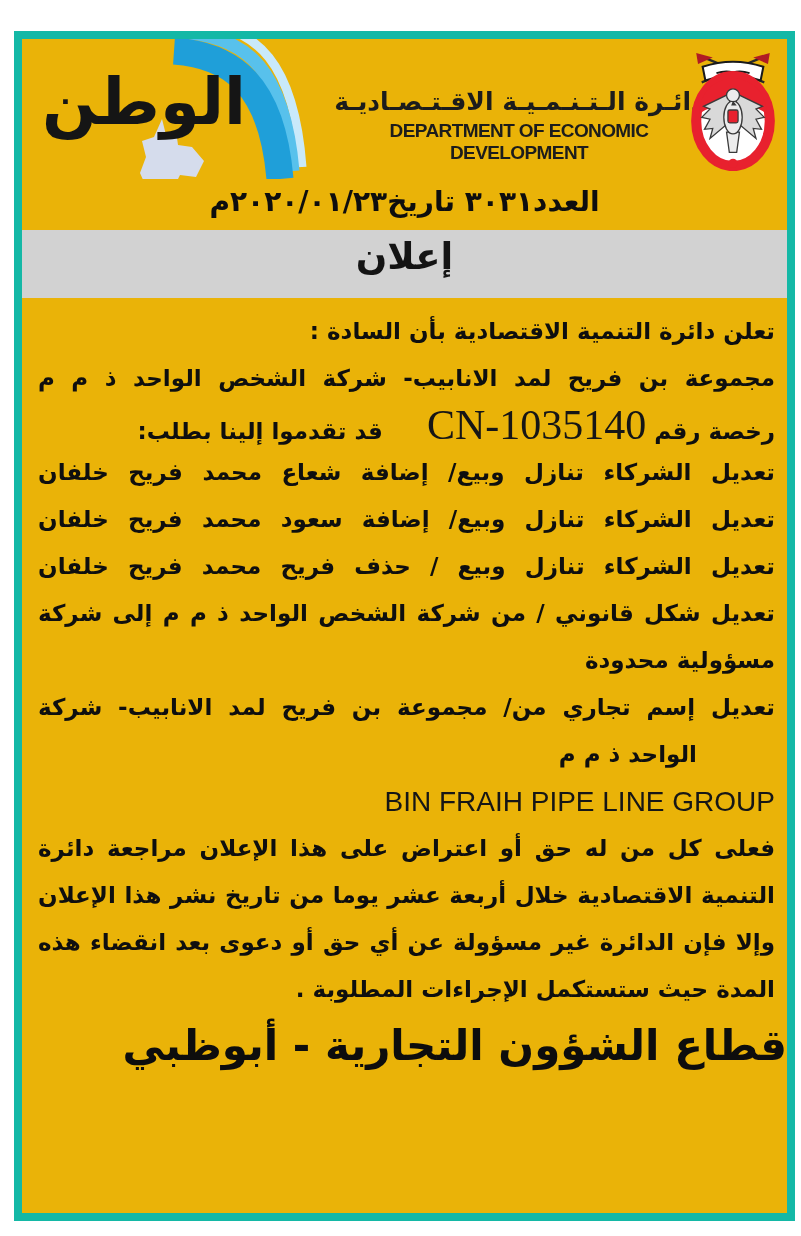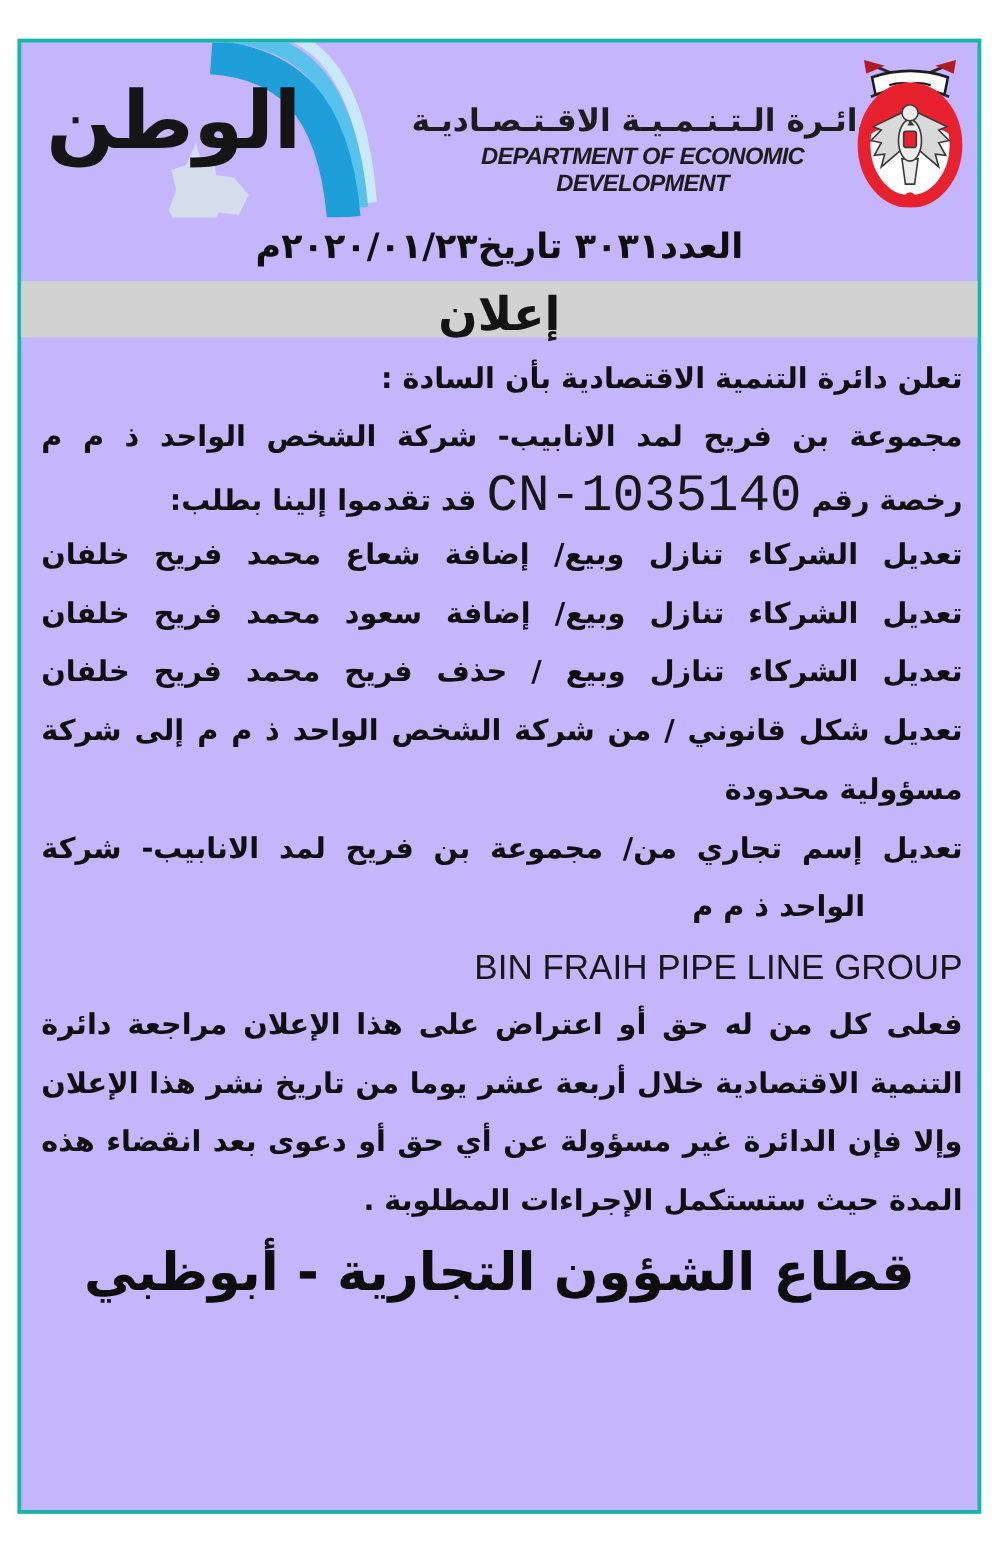--- a/index.html
+++ b/index.html
@@ -1,39 +1,39 @@
 <!DOCTYPE html>
 <html lang="ar"><head>
 <meta charset="utf-8">
 <style>
   html,body{margin:0;padding:0;background:#ffffff;}
   body{width:801px;height:1236px;position:relative;font-family:"DejaVu Sans",sans-serif;color:#101010;overflow:hidden;}
-  .frame{position:absolute;left:14px;top:31px;width:765px;height:1174px;border:3px solid #14b8a6;background:#c4b5fd;}
+  .frame{position:absolute;left:14px;top:31px;width:765px;height:1174px;border:8px solid #14b8a6;background:#eab308;}
   
   .header{position:relative;height:140px;overflow:hidden;}
   .wordmark{position:absolute;left:20px;top:26px;font-size:64px;font-weight:bold;color:#151515;letter-spacing:-1px;z-index:3;}
   .mapblob{position:absolute;left:110px;top:78px;z-index:1;}
   .swoosh{position:absolute;left:150px;top:0;z-index:2;}
   .dept{position:absolute;left:309px;top:48px;width:376px;text-align:center;z-index:4;}
   .dept-ar{font-size:25px;font-weight:700;color:#1c1c1c;direction:rtl;line-height:30px;}
-  .dept-en{font-size:19px;font-weight:bold;letter-spacing:-0.6px;color:#1c1c1c;font-family:"Liberation Sans",sans-serif;margin-top:3px;font-style:italic;}
+  .dept-en{font-size:19px;font-weight:bold;letter-spacing:-0.6px;color:#1c1c1c;font-family:"Liberation Sans",sans-serif;margin-top:3px;}
   .emblem{position:absolute;right:8px;top:10px;z-index:4;}
   
   .issue{height:46px;line-height:46px;text-align:center;font-weight:bold;font-size:28px;direction:rtl;color:#0e0e0e;}
-  .banner{margin-top:5px;height:45px;line-height:53px;background:#d2d2d2;text-align:center;font-weight:bold;font-size:37px;color:#141414;}
+  .banner{margin-top:5px;height:68px;line-height:53px;background:#d2d2d2;text-align:center;font-weight:bold;font-size:37px;color:#141414;}
   
   .content{direction:rtl;text-align:right;padding:10px 12px 0 16px;font-weight:bold;font-size:23px;color:#0f0f0f;}
   .line{height:47px;line-height:47px;overflow:hidden;}
   .just{text-align:justify;text-align-last:justify;}
   .rightln{white-space:nowrap;}
   .ind80{padding-right:78px;}
   .ind55{padding-right:55px;}
   .en{direction:ltr;text-align:right;font-family:"Liberation Sans",sans-serif;font-weight:400;font-size:28px;white-space:nowrap;color:#161616;}
-  .cn{font-family:Liberation Mono, monospace;font-weight:400;font-size:42px;letter-spacing:0;color:#161616;}
-  .footer{margin-top:4px;text-align:center;font-weight:bold;font-size:42px;line-height:58px;direction:rtl;color:#0d0d0d;}
+  .cn{font-family:Liberation Serif, serif;font-weight:400;font-size:42px;letter-spacing:0;color:#161616;margin-left:36px;}
+  .footer{margin-top:4px;text-align:right;font-weight:bold;font-size:42px;line-height:58px;direction:rtl;color:#0d0d0d;}
 </style>
 </head>
 <body>
 
 <div class="frame">
 
   <div class="header">
 
     <svg class="mapblob" width="80" height="92" viewBox="0 0 80 92">
       <path d="M30,2 L34,18 L44,14 L46,28 L60,30 L72,44 L64,60 L48,58 L40,74 L28,88 L16,74 L8,56 L14,40 L10,24 L22,20 Z" fill="#d5dcec"></path>

